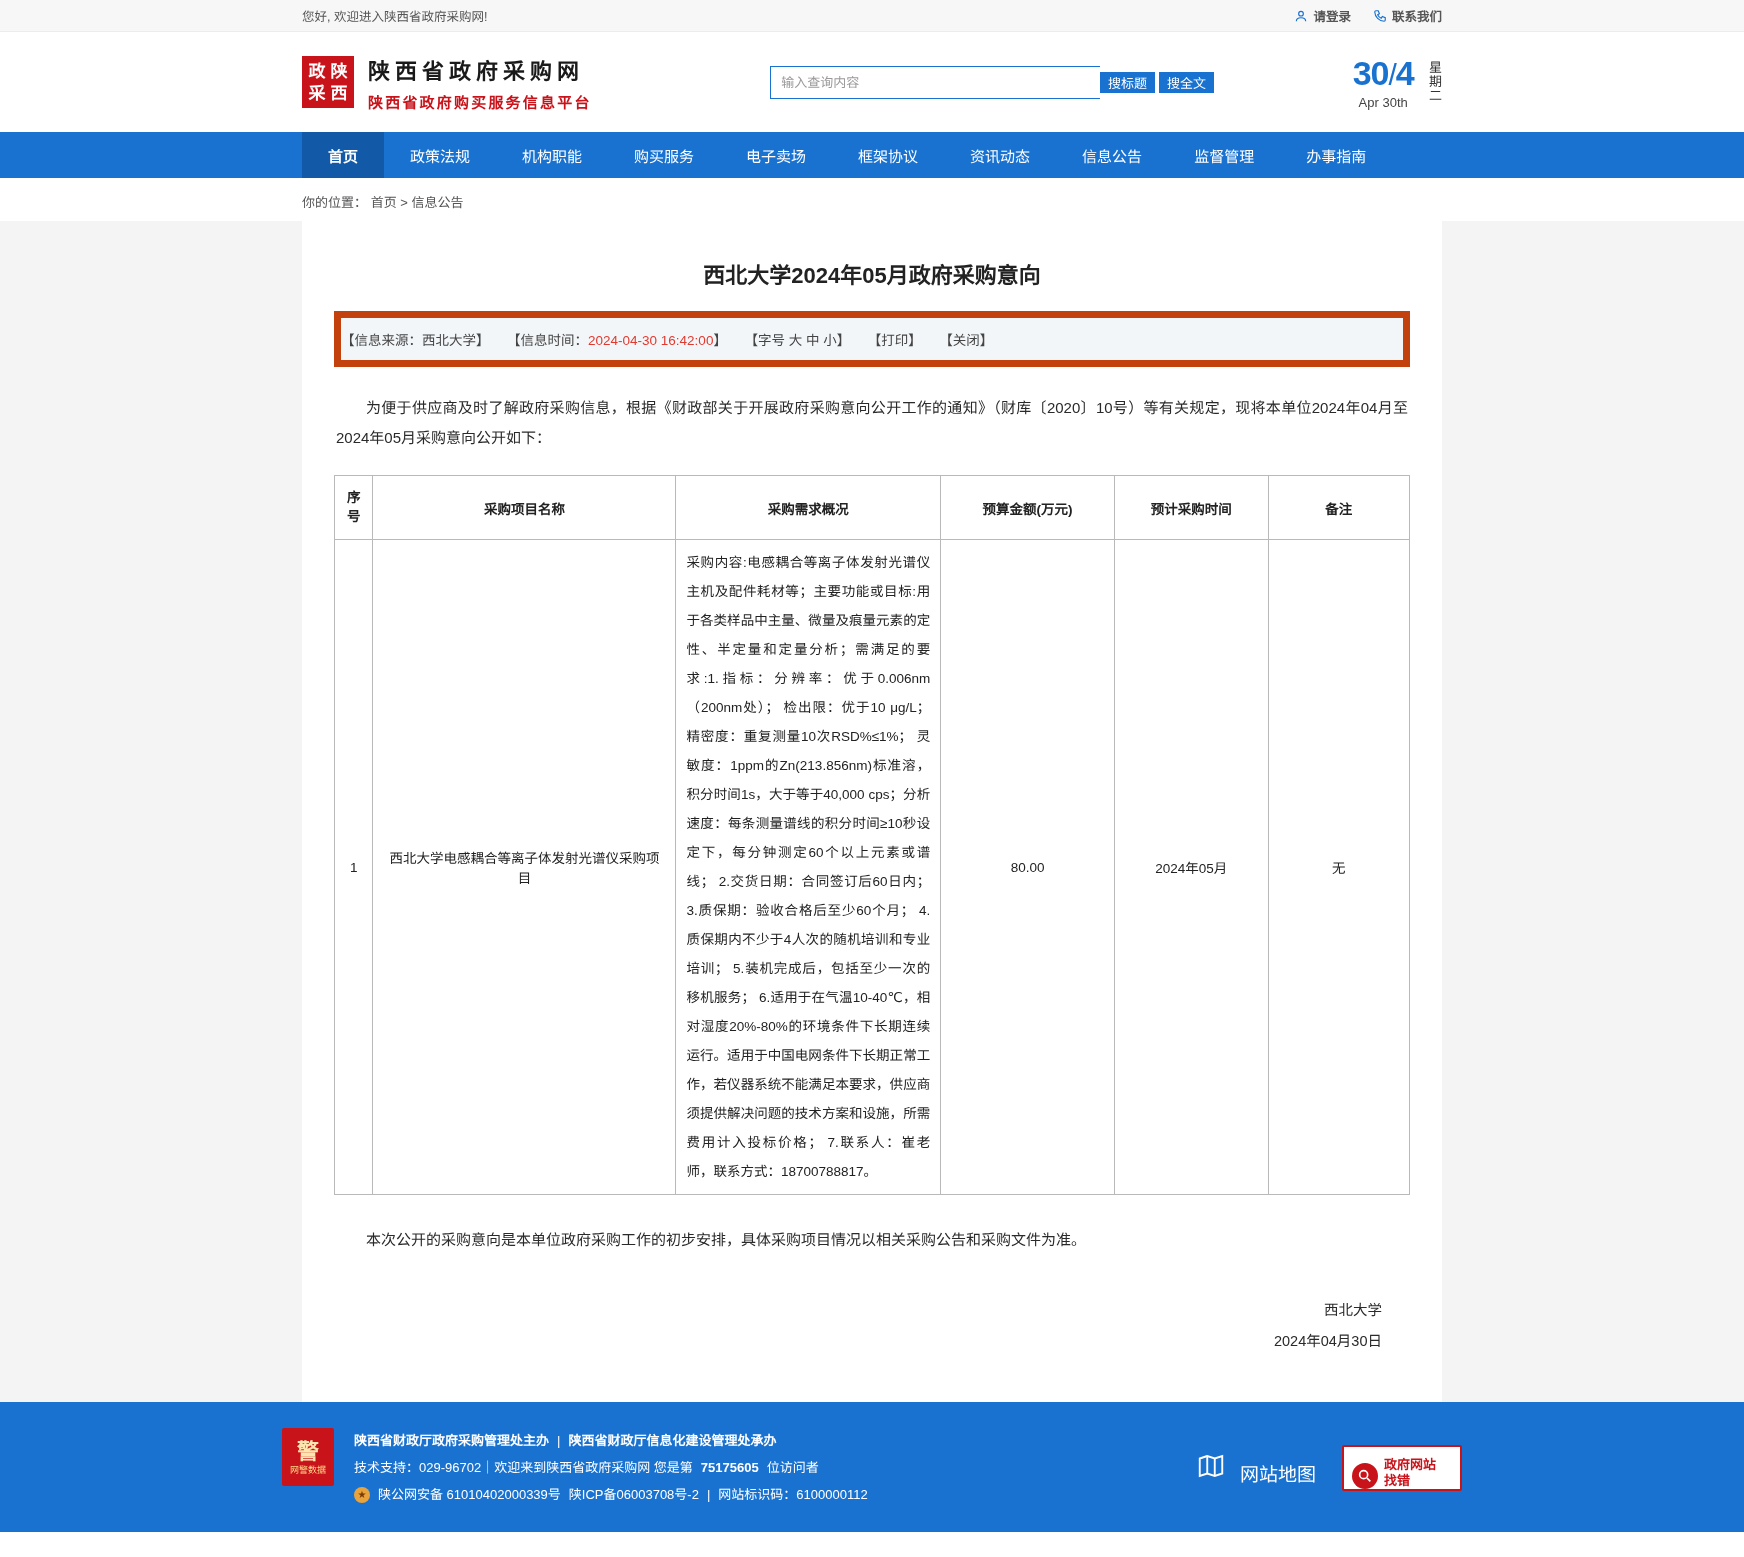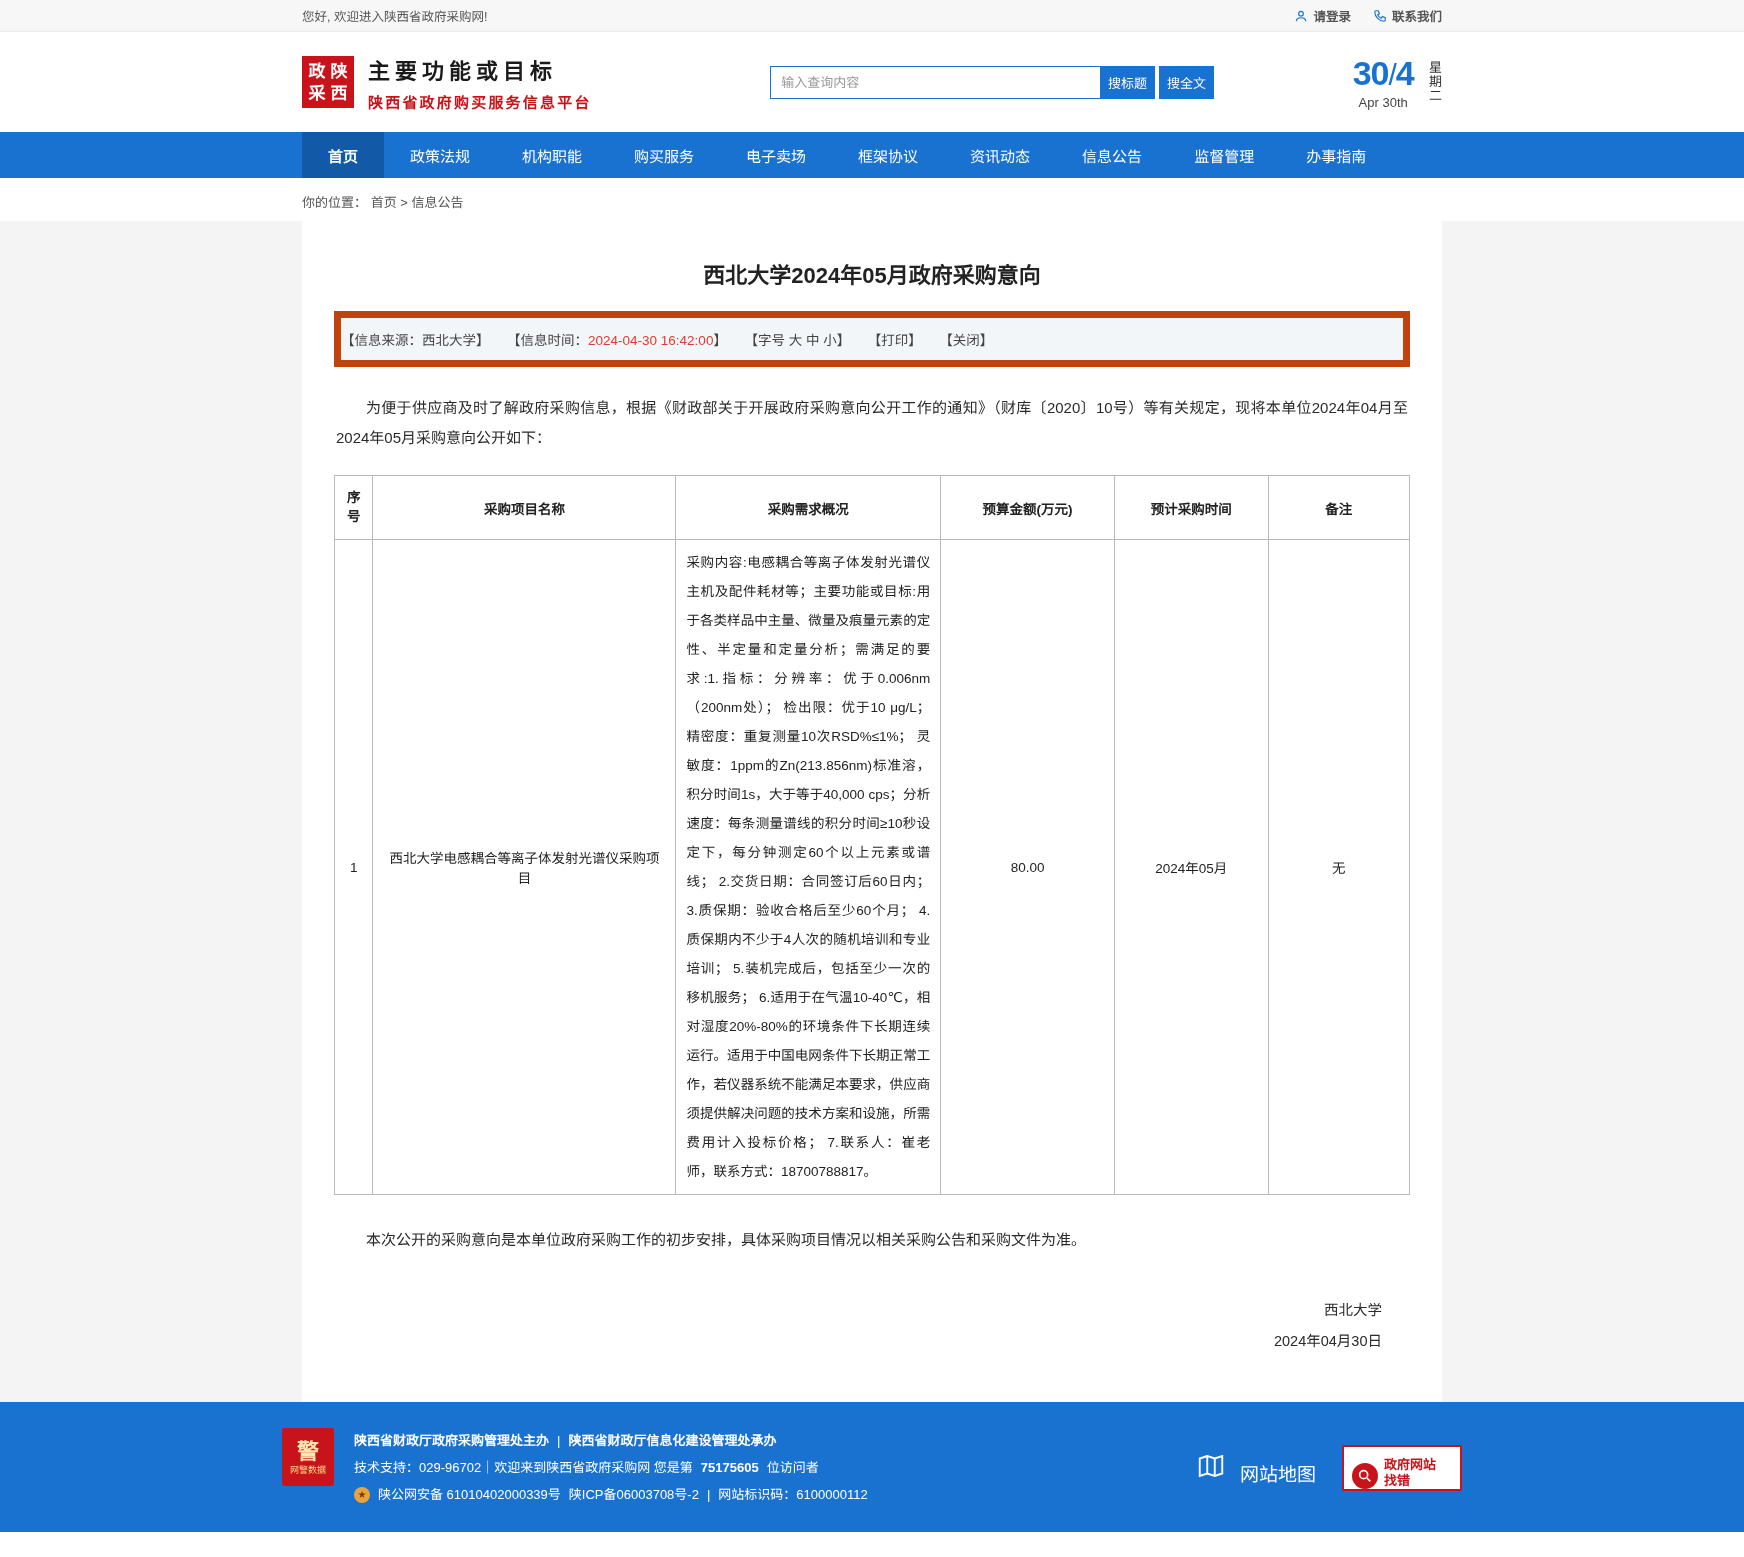--- a/index.html
+++ b/index.html
@@ -84,21 +84,21 @@
     border: 1px solid #1a72d0;
     border-right: none;
     padding: 0 10px;
     font-size: 13px;
     outline: none;
     color: #444;
     font-family: "Liberation Sans", sans-serif;
   }
   .searchbox input::placeholder { color: #9a9a9a; }
   .btn-search {
-    height: 33px;
+    height: 21px;
     min-width: 55px;
     background: #1a72d0;
     color: #fff;
     border: none;
     font-size: 13px;
     cursor: pointer;
     font-family: "Liberation Sans", sans-serif;
   }
   .btn-search + .btn-search { margin-left: 4px; }
 
@@ -319,21 +319,21 @@
 <div class="header">
   <div class="header-inner">
     <div class="brand">
       <div class="brand-mark">
         <span>政</span>
         <span>陕</span>
         <span>采</span>
         <span>西</span>
       </div>
       <div class="brand-text">
-        <div class="l1">主要功能或目标</div>
+        <div class="l1">陕西省政府采购网</div>
         <div class="l2">陕西省政府购买服务信息平台</div>
       </div>
     </div>
 
     <div class="searchbox">
       <input type="text" placeholder="输入查询内容" style="">
       <button class="btn-search">搜标题</button>
       <button class="btn-search">搜全文</button>
     </div>
 

